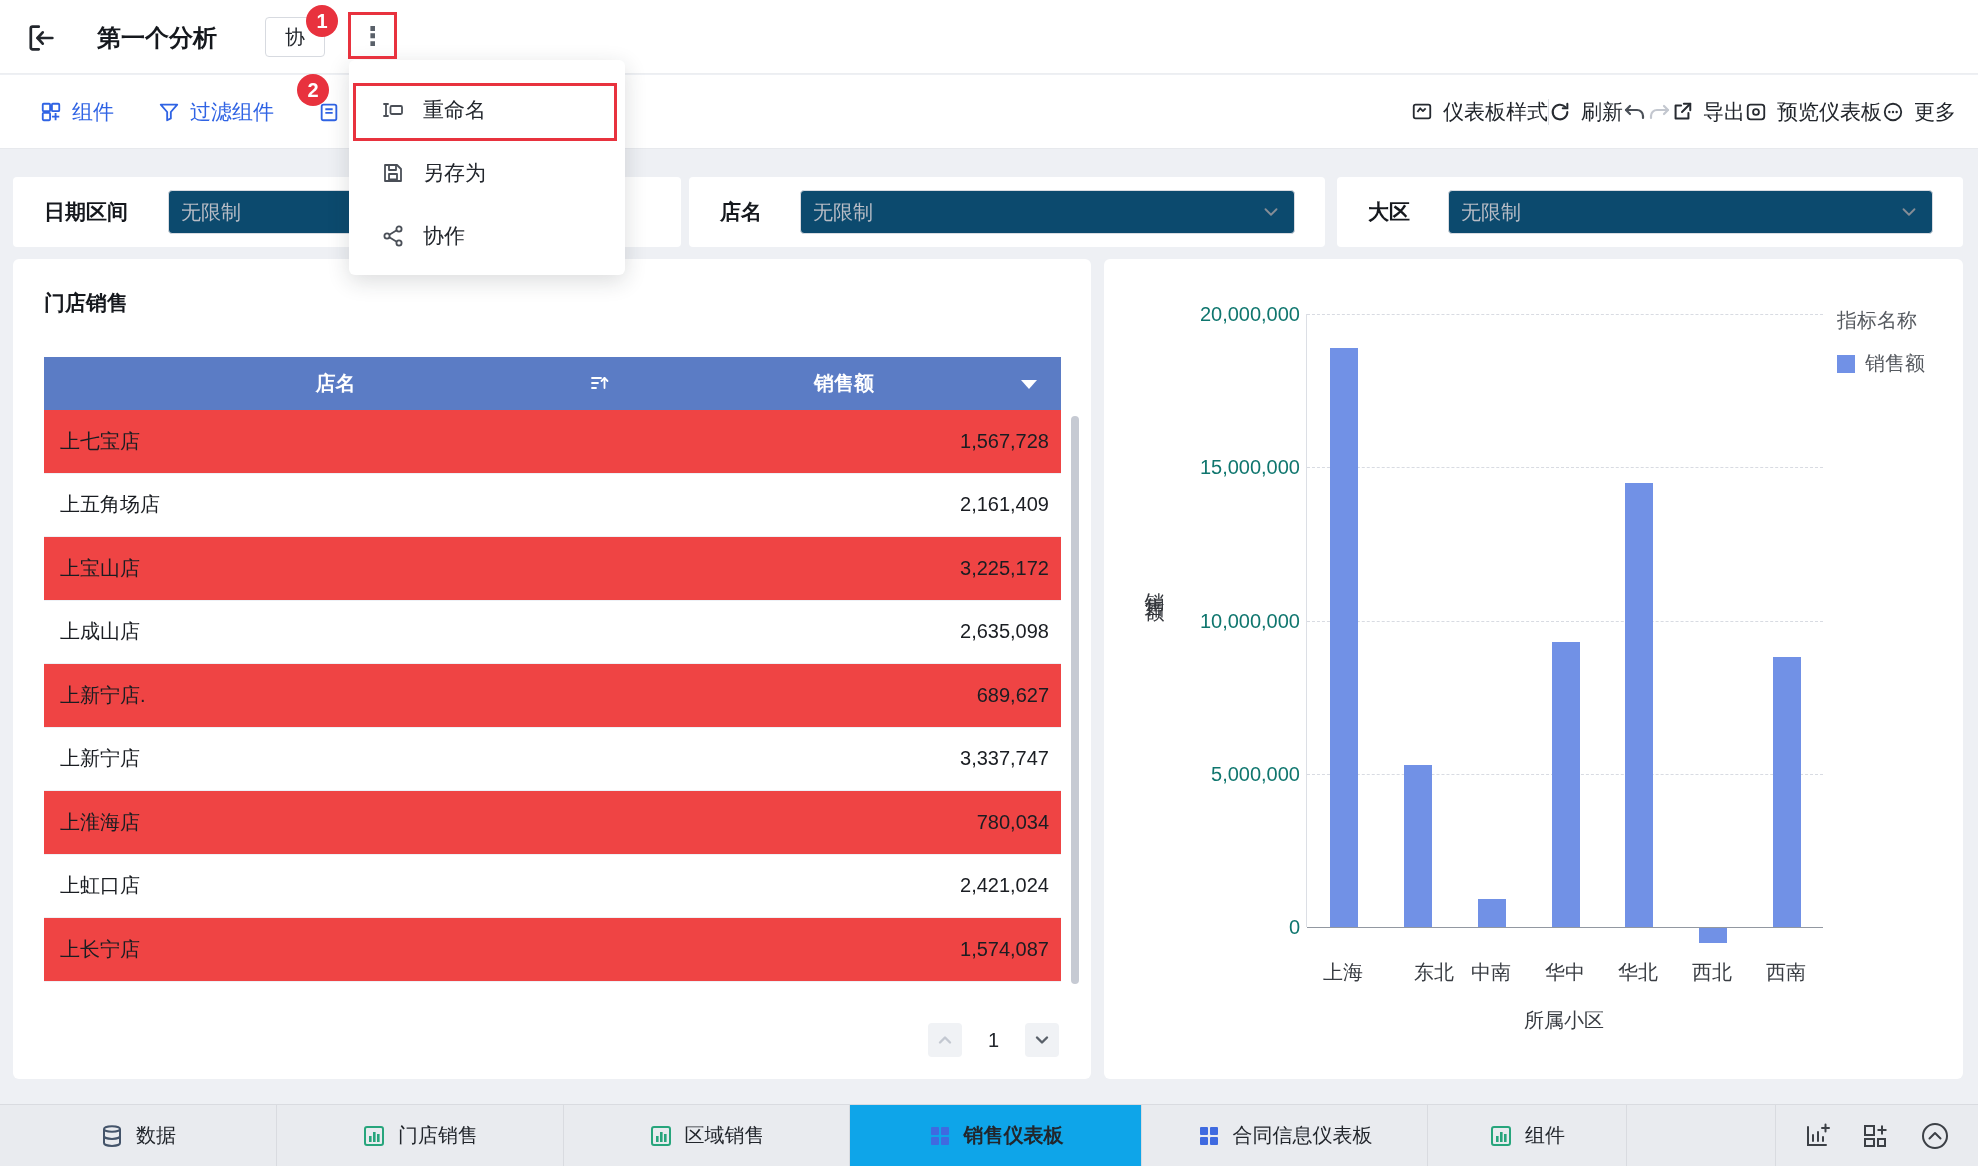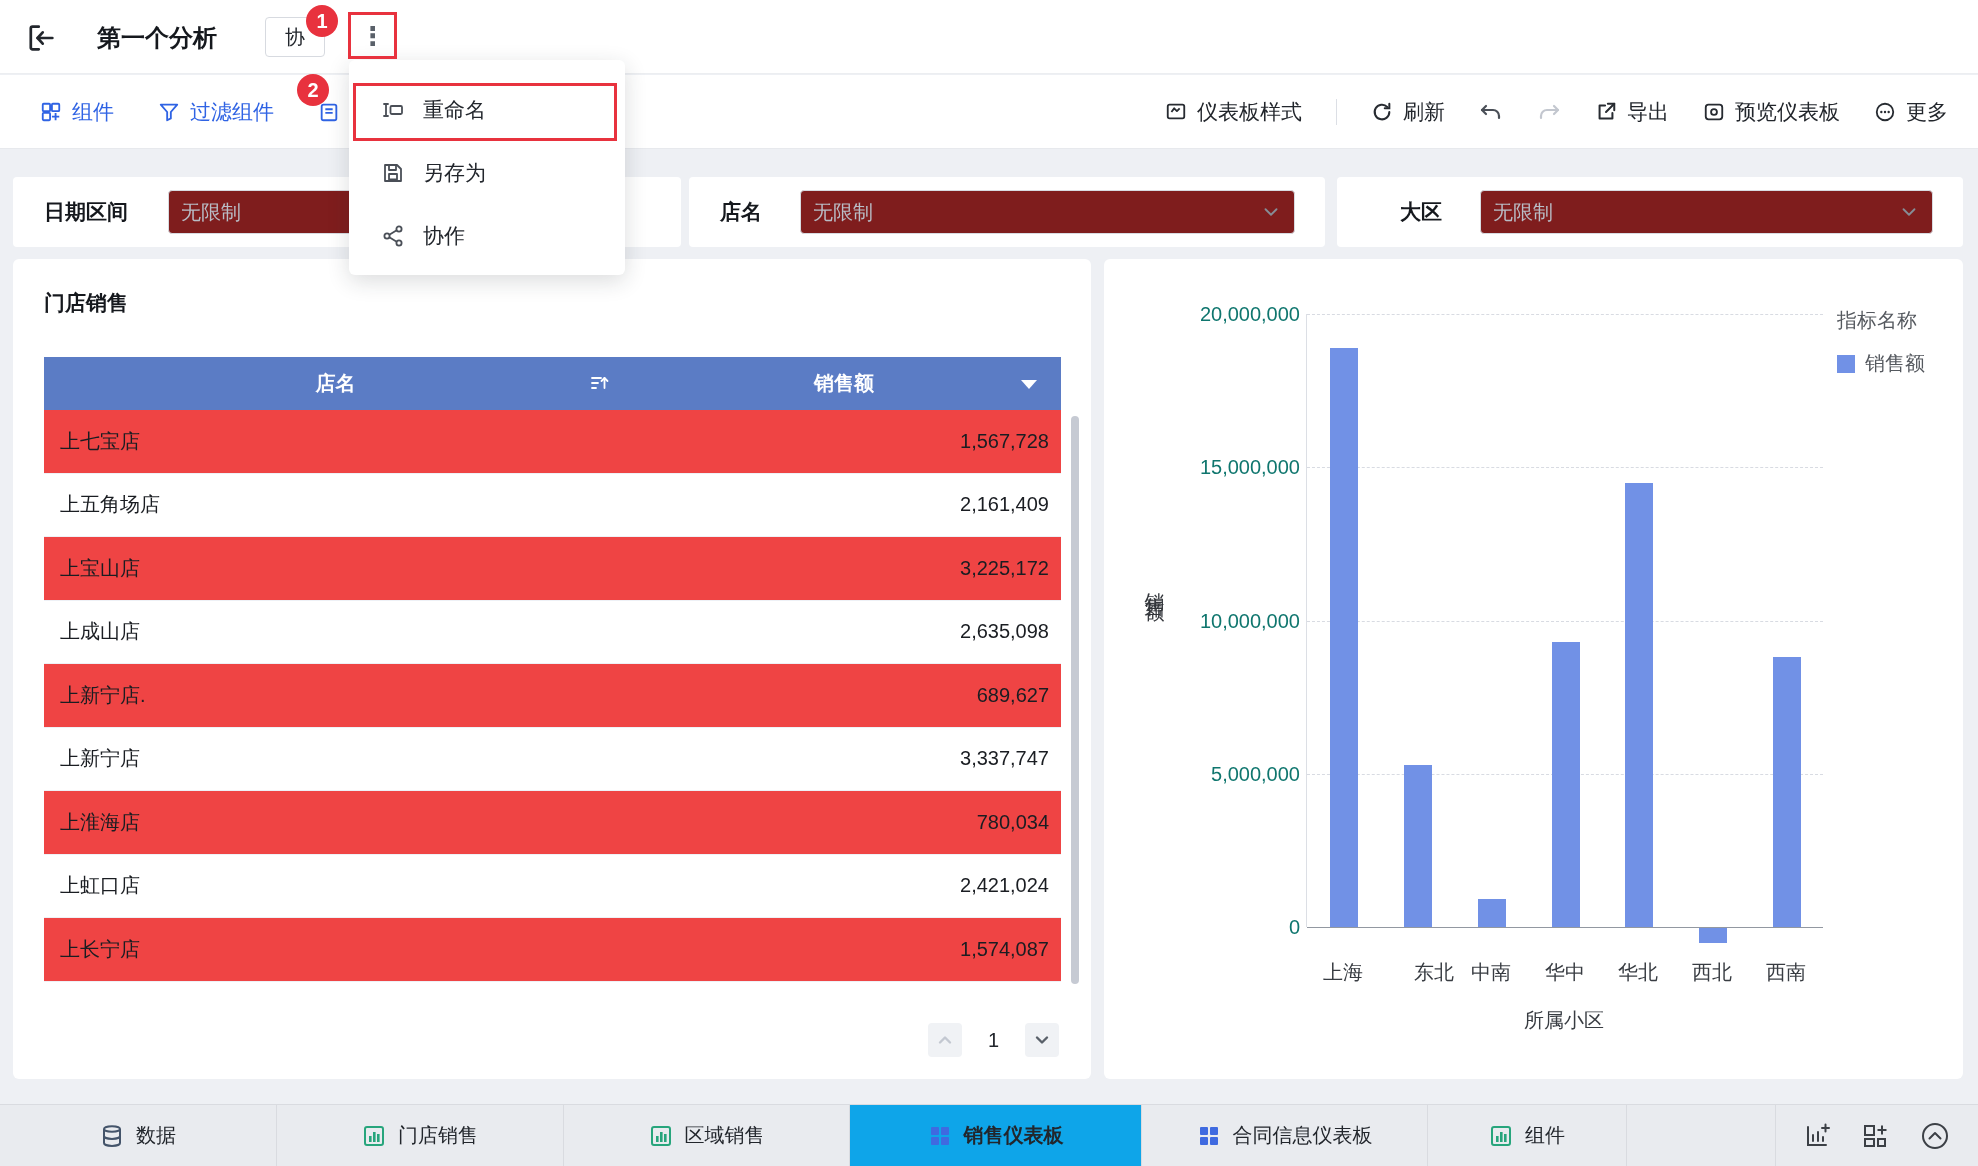--- a/index.html
+++ b/index.html
@@ -21,30 +21,30 @@
   .badge2{left:297px;top:74px;}
   .anno-box{position:absolute;border:3px solid #e8323e;z-index:41;pointer-events:none;}
   .anno-more{left:348px;top:12px;width:49px;height:47px;}
   .anno-rename{left:353px;top:83px;width:264px;height:58px;z-index:35;}
 
   
   .toolbar{position:absolute;left:0;top:75px;width:1978px;height:74px;background:#fff;border-bottom:1px solid #e7e9ed;display:flex;align-items:center;z-index:4;}
   .tb-left{display:flex;align-items:center;gap:44px;padding-left:40px;}
   .tb-item{display:flex;align-items:center;gap:10px;font-size:21px;cursor:pointer;white-space:nowrap;}
   .tb-item.blue{color:#2f63e4;}
-  .tb-right{margin-left:auto;display:flex;align-items:center;gap:34px;padding-right:30px;color:#22262c;}
+  .tb-right{margin-left:auto;display:flex;align-items:center;padding-right:22px;color:#22262c;}
   .tb-sep{width:1px;height:26px;background:#dcdfe5;}
 
   
   .fcard{position:absolute;top:177px;height:70px;background:#fff;border-radius:4px;display:flex;align-items:center;}
   .fcard1{left:13px;width:668px;text-align:right;}
   .fcard2{left:689px;width:636px;}
-  .fcard3{left:1337px;width:626px;padding-left:32px;}
+  .fcard3{left:1337px;width:626px;}
   .flabel{font-size:21px;font-weight:bold;color:#15181d;margin-left:31px;white-space:nowrap;}
-  .finput{height:44px;border:1px solid #d8dbe1;border-radius:4px;display:flex;align-items:center;justify-content:space-between;padding:0 12px;font-size:20px;color:#b9bdc6;background:#7f1d1d;cursor:pointer;}
+  .finput{height:44px;border:1px solid #d8dbe1;border-radius:4px;display:flex;align-items:center;justify-content:space-between;padding:0 12px;font-size:20px;color:#b9bdc6;background:#0c4a6e;cursor:pointer;}
   .date-start{margin-left:40px;width:240px;}
   .date-end{margin-left:10px;width:198px;}
   .fselect{flex:1;margin-left:38px;margin-right:30px;}
 
   
   .card{position:absolute;background:#fff;border-radius:6px;}
   .table-card{left:13px;top:259px;width:1078px;height:820px;}
   .chart-card{left:1104px;top:259px;width:859px;height:820px;}
   .card-title{position:absolute;left:31px;top:30px;font-size:21px;font-weight:bold;color:#15181d;}
 

